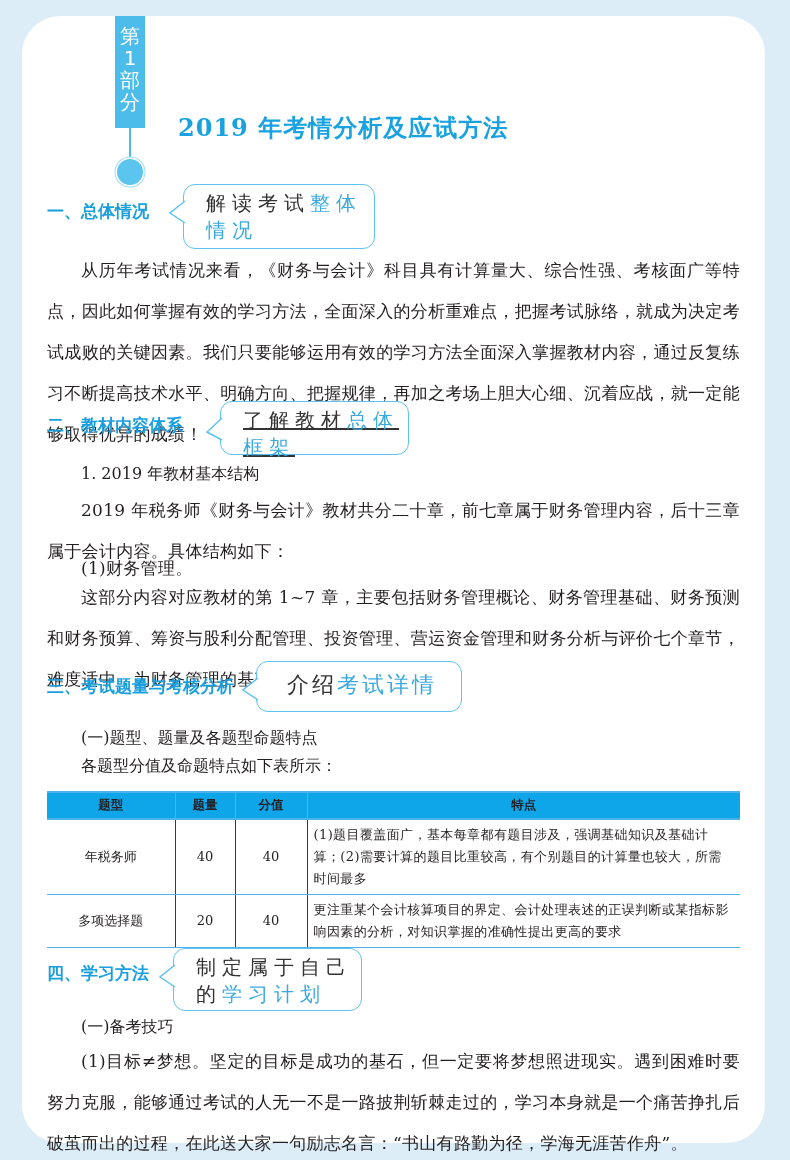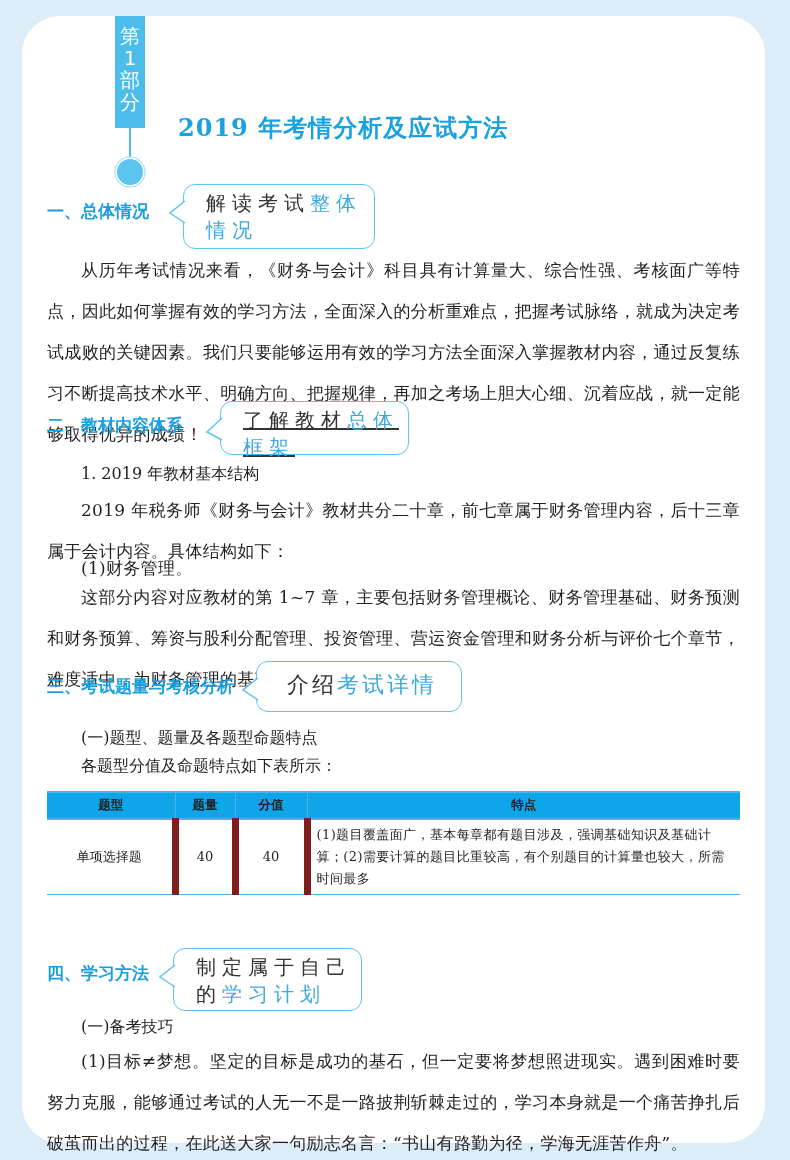--- a/index.html
+++ b/index.html
@@ -108,21 +108,21 @@
     font-weight: bold;
     font-size: 12.5px;
     height: 27px;
     border-top: 2px solid #4ab4e8;
     border-bottom: 2px solid #4ab4e8;
     border-left: 1px solid #4ab4e8;
     text-align: center;
   }
   table.exam td {
     border-bottom: 1.5px solid #4ab4e8;
-    border-left: 7px solid #7f1d1d;
+    border-left: 1px solid #7f1d1d;
     text-align: center;
     vertical-align: middle;
     line-height: 22px;
   }
   table.exam th:first-child, table.exam td:first-child { border-left: none; }
   table.exam td.feat { text-align: left; padding: 4px 6px; line-height: 22px; letter-spacing: 0.4px; }
 </style>
 </head>
 <body>
 
@@ -188,25 +188,31 @@
   <thead>
     <tr>
       <th>题型</th>
       <th>题量</th>
       <th>分值</th>
       <th>特点</th>
     </tr>
   </thead>
   <tbody>
     <tr style="height:70px;">
-      <td>单项选择题</td>
+      <td>年税务师</td>
       <td>40</td>
       <td>40</td>
       <td class="feat">(1)题目覆盖面广，基本每章都有题目涉及，强调基础知识及基础计算；(2)需要计算的题目比重较高，有个别题目的计算量也较大，所需时间最多</td>
     </tr>
+    <tr style="height:53px;">
+      <td>多项选择题</td>
+      <td>20</td>
+      <td>40</td>
+      <td class="feat">更注重某个会计核算项目的界定、会计处理表述的正误判断或某指标影响因素的分析，对知识掌握的准确性提出更高的要求</td>
+    </tr>
   </tbody>
 </table>
 
 <div class="sec-head" style="left:47px; top:962px;">四、学习方法</div>
 <div class="bubble" style="left:173px; top:948px; width:189px; height:63px;">
   <span class="tail">
     <svg width="16" height="22" viewBox="0 0 16 22">
         <path d="M16 0 L1 12 L16 22" fill="#fff" stroke="#5ec3ee" stroke-width="1.5"></path>
       </svg>
   </span>

